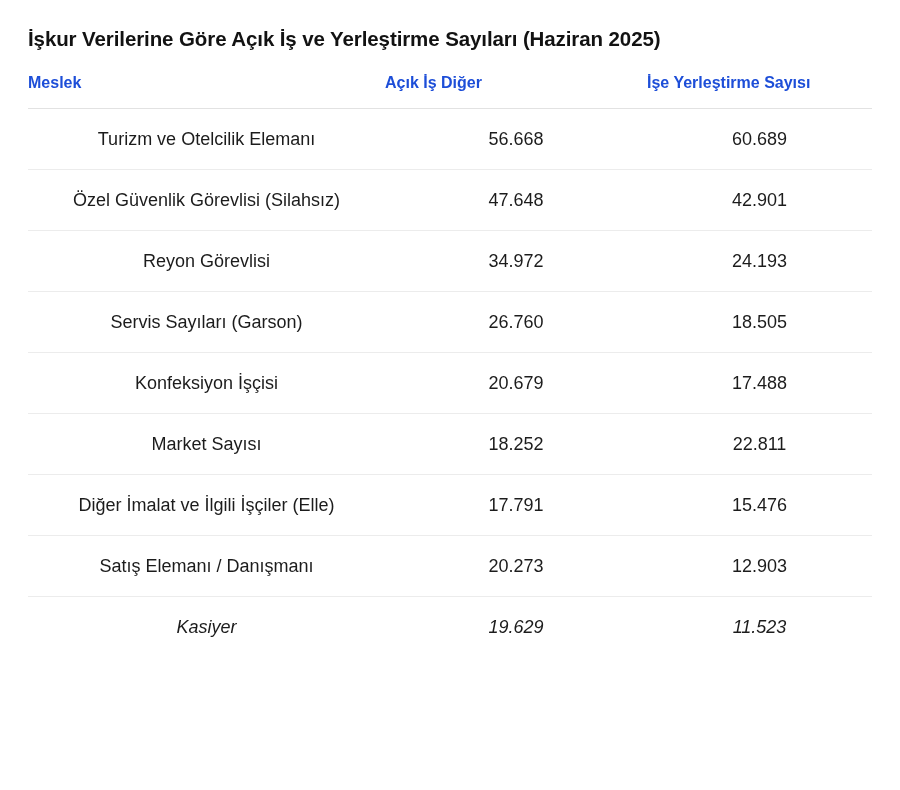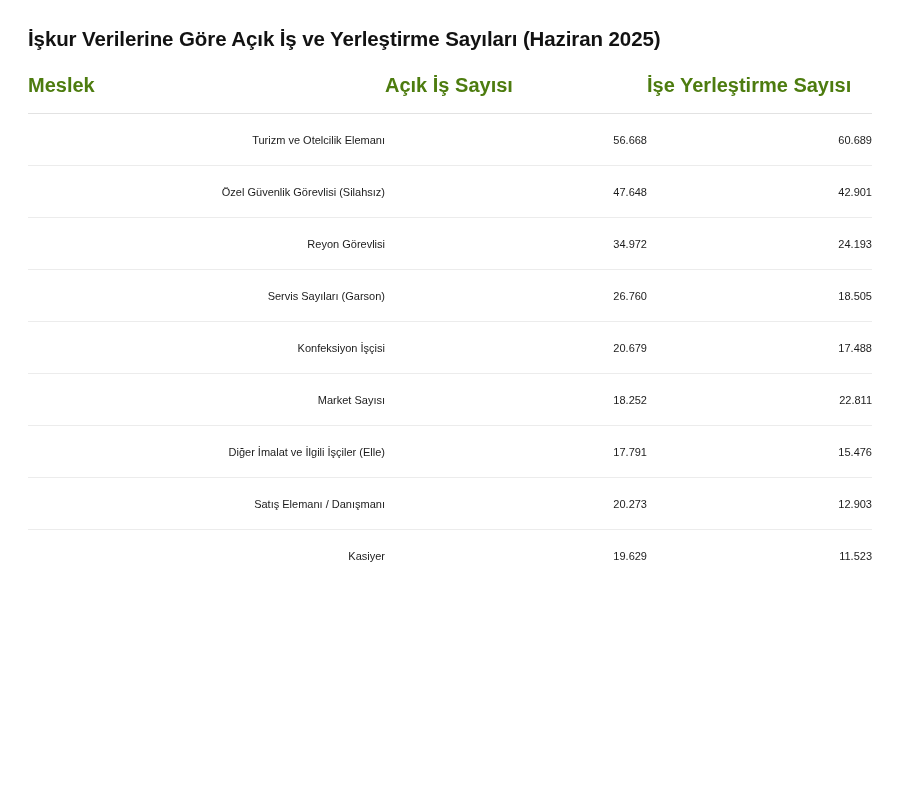--- a/index.html
+++ b/index.html
@@ -32,60 +32,61 @@
     width: 100%;
     border-collapse: collapse;
     margin-top: 22px;
     table-layout: fixed;
   }
   table.data-table col.c0 { width: 357px; }
   table.data-table col.c1 { width: 262px; }
   table.data-table col.c2 { width: 225px; }
   table.data-table thead th {
     text-align: left;
-    font-size: 20px;
+    font-size: 16px;
     font-weight: bold;
-    color: #4d7c0f;
+    color: #1d4ed8;
     padding: 0 0 16px 0;
     border-bottom: 1px solid #e2e2e2;
     vertical-align: bottom;
   }
   table.data-table tbody td {
-    text-align: right;
-    font-size: 11px;
+    text-align: center;
+    font-size: 18px;
     font-weight: normal;
     color: #1c1c1c;
     padding: 20px 0 19px 0;
     border-bottom: 1px solid #ececec;
     vertical-align: middle;
     white-space: nowrap;
     overflow: hidden;
     text-overflow: ellipsis;
   }
   table.data-table tbody tr:last-child td {
     border-bottom: none;
+    font-style: italic;
   }
 </style>
 </head>
 <body>
 
 <div class="wrap">
 
   <h1 class="title">İşkur Verilerine Göre Açık İş ve Yerleştirme Sayıları (Haziran 2025)</h1>
 
   <table class="data-table">
     <colgroup>
       <col class="c0">
       <col class="c1">
       <col class="c2">
     </colgroup>
     <thead>
       <tr>
         <th>Meslek</th>
-        <th>Açık İş Sayısı</th>
+        <th>Açık İş Diğer</th>
         <th>İşe Yerleştirme Sayısı</th>
       </tr>
     </thead>
     <tbody>
       <tr>
         <td>Turizm ve Otelcilik Elemanı</td>
         <td>56.668</td>
         <td>60.689</td>
       </tr>
       <tr>

